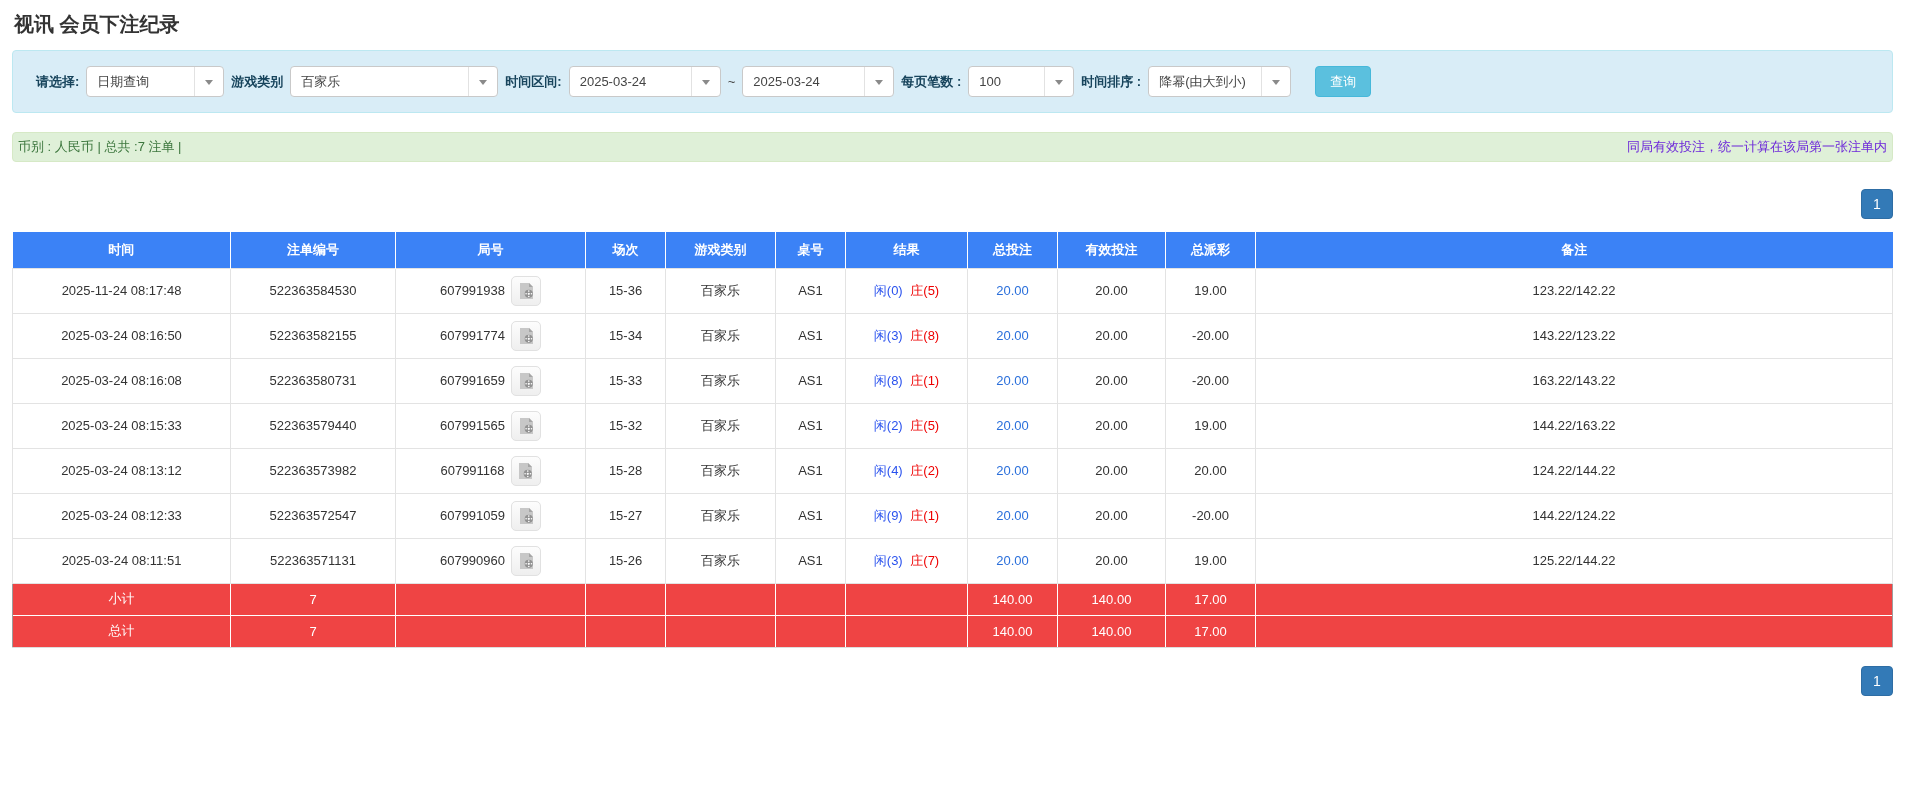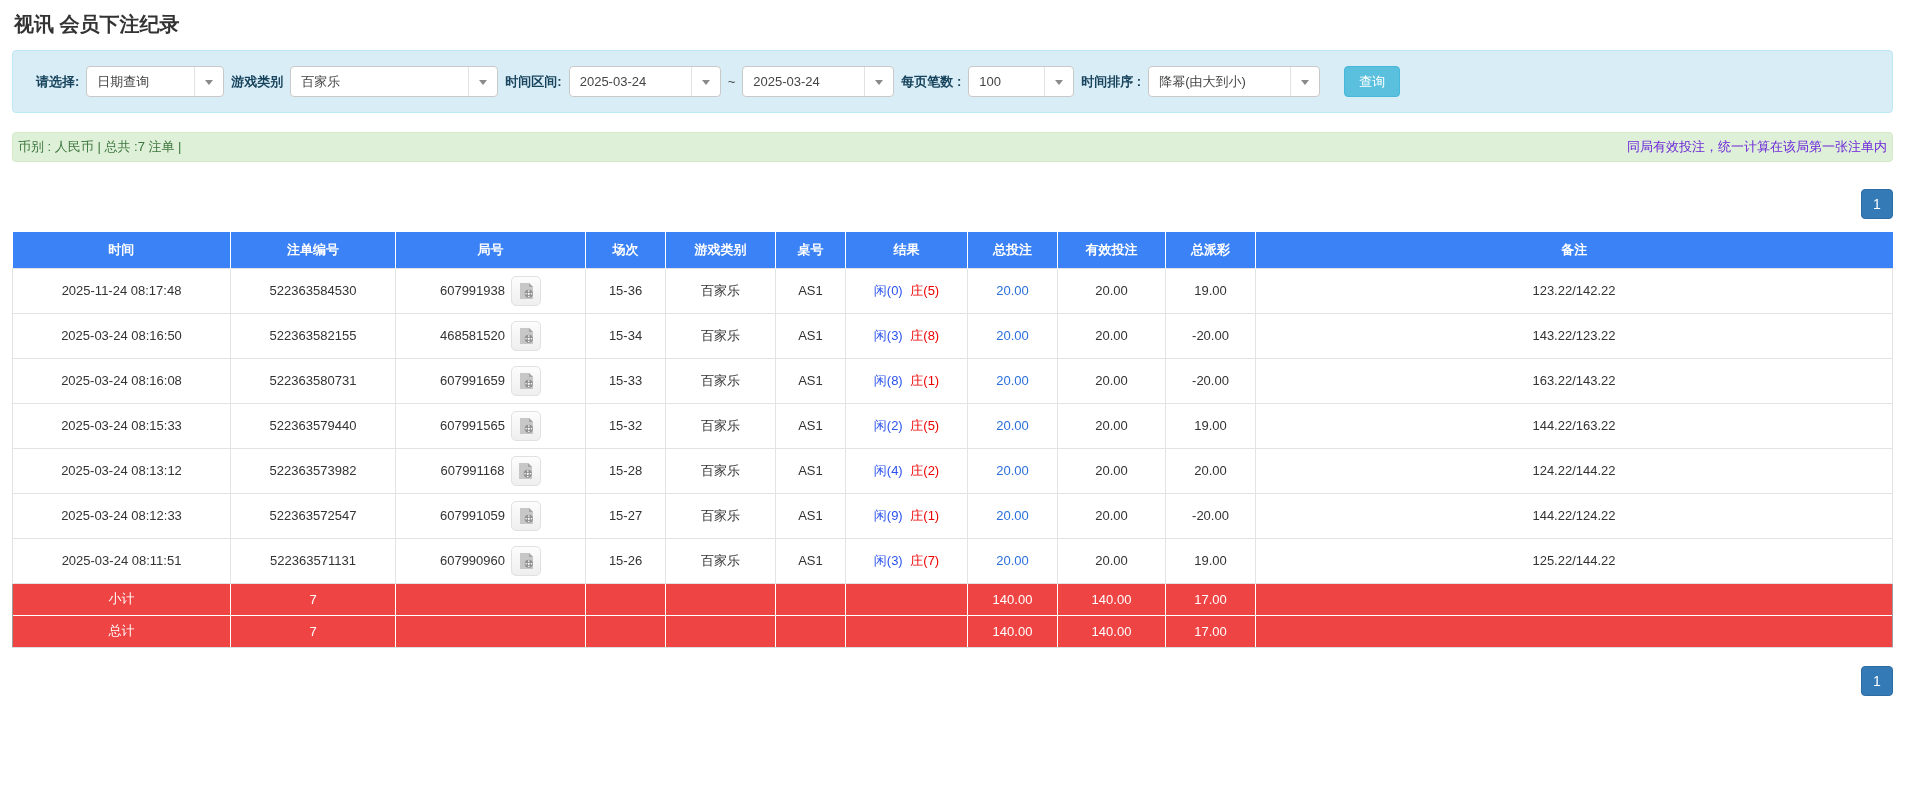--- a/index.html
+++ b/index.html
@@ -20,21 +20,21 @@
   }
   .f-label { color: #17445c; font-weight: bold; white-space: nowrap; }
   .combo {
     background: #fff; border: 1px solid #c9c9c9; border-radius: 4px;
     height: 31px; display: inline-flex; align-items: stretch; cursor: pointer;
   }
   .combo-text { flex: 1; display: flex; align-items: center; padding: 0 10px; color: #444; overflow: hidden; white-space: nowrap; }
   .combo-arrow { width: 29px; display: flex; align-items: center; justify-content: center; border-left: 1px solid #e2e2e2; }
   .combo-arrow::after { content: ""; border: 4px solid transparent; border-top: 5px solid #8a8a8a; margin-top: 5px; }
   .w-query { width: 138px; } .w-game { width: 208px; } .w-date { width: 152px; }
-  .w-size { width: 106px; } .w-sort { width: 172px; }
+  .w-size { width: 106px; } .w-sort { width: 143px; }
   .tilde { color: #444; }
   .btn-query {
     background: #5bc0de; border: 1px solid #46b8da; color: #fff;
     height: 31px; padding: 0 14px; border-radius: 4px; font-size: 13px;
     margin-left: 17px; cursor: pointer; font-family: Liberation Serif, serif;
   }
 
   
   .alert-success {
     margin-top: 19px; background: #dff0d8; border: 1px solid #d6e9c6; border-radius: 4px;
@@ -201,21 +201,21 @@
     </td>
     <td>20.00</td>
     <td>19.00</td>
     <td>123.22/142.22</td>
   </tr>
         <tr>
     <td>2025-03-24 08:16:50</td>
     <td>522363582155</td>
     <td>
       <div class="round-wrap">
-        <span>468581520</span>
+        <span>607991774</span>
         <button class="video-btn">
           <svg width="15" height="16" viewBox="0 0 15 16">
             <path d="M1 0 h9 l4 4 v12 h-13 z" fill="#c7c7c7"></path>
             <path d="M10 0 l4 4 h-4 z" fill="#a5a5a5"></path>
             <circle cx="9.8" cy="10.8" r="4.1" fill="#929292"></circle>
             <circle cx="9.8" cy="10.8" r="1.1" fill="#ffffff"></circle>
             <circle cx="9.8" cy="8.1" r="0.8" fill="#ffffff"></circle>
             <circle cx="9.8" cy="13.5" r="0.8" fill="#ffffff"></circle>
             <circle cx="7.1" cy="10.8" r="0.8" fill="#ffffff"></circle>
             <circle cx="12.5" cy="10.8" r="0.8" fill="#ffffff"></circle>

